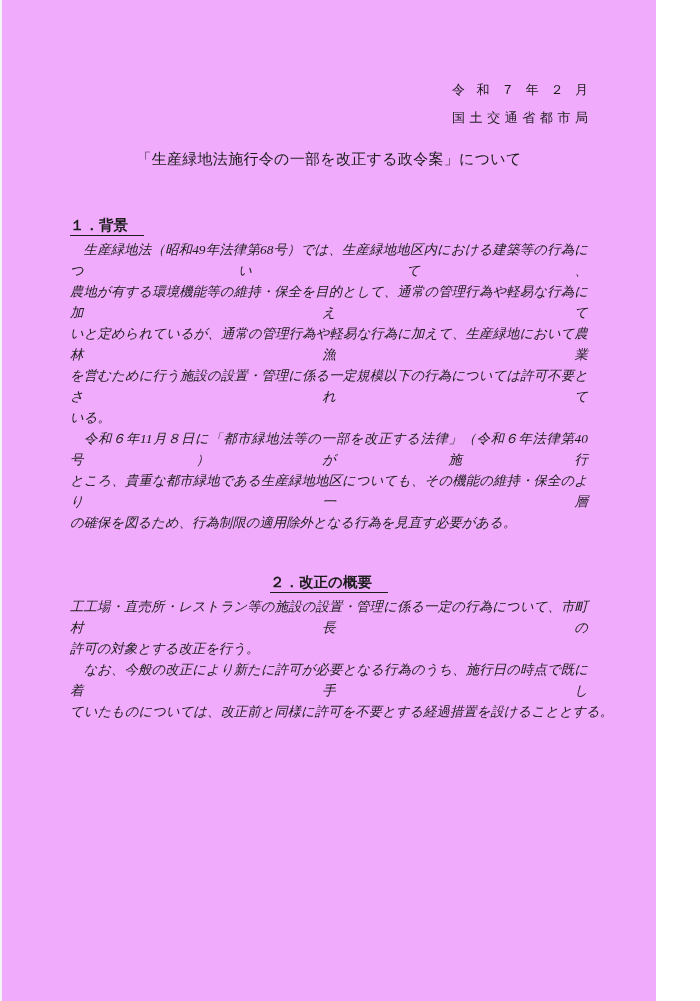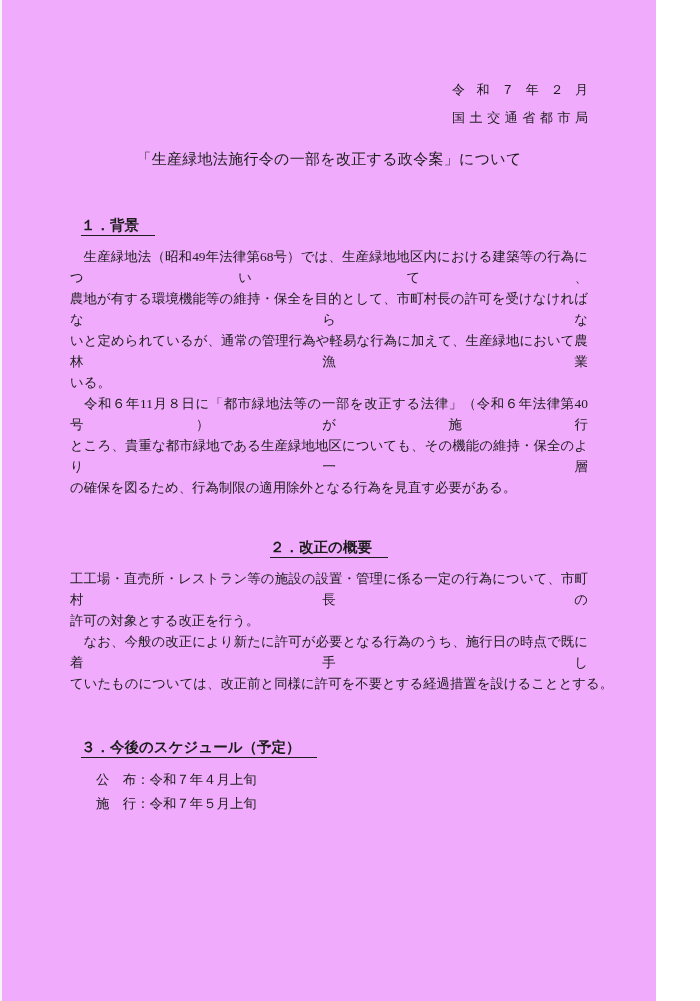--- a/index.html
+++ b/index.html
@@ -46,38 +46,39 @@
     font-size: 15px;
     line-height: 22px;
     letter-spacing: 0.3px;
   }
   
   .h2 {
     font-family: "Liberation Sans", "DejaVu Sans", sans-serif;
     font-weight: 700;
     font-size: 14.5px;
     line-height: 19px;
-    margin: 11px;
+    margin: 0;
   }
   .h2 .hl {
     border-bottom: 1.5px solid #1c1c1c;
     padding-bottom: 2px;
     padding-right: 16px;
   }
   .sec1 .h2 { margin-top: 46px; }
   .sec2 .h2 { margin-top: 40px; text-align: center; }
   .sec3 .h2 { margin-top: 44px; }
   
   .body {
     margin-top: 4px;
     font-size: 13.4px;
   }
   .line {
     line-height: 21px;
     white-space: nowrap;
+    font-style: italic;
   }
   .line.fill {
     white-space: normal;
     text-align: justify;
     text-align-last: justify;
     text-justify: inter-ideograph;
   }
   
   .schedule {
     margin-top: 6px;
@@ -102,44 +103,36 @@
   </div>
 
   <div class="title">「生産緑地法施行令の一部を改正する政令案」について</div>
 
   <div class="section sec1">
     <div class="h2">
       <span class="hl">１．背景</span>
     </div>
     <div class="body">
       <div class="line fill">　生産緑地法（昭和49年法律第68号）では、生産緑地地区内における建築等の行為について、</div>
-      <div class="line fill">農地が有する環境機能等の維持・保全を目的として、市町村長の許可を受けなければならな</div>
+      <div class="line fill">農地が有する環境機能等の維持・保全を目的として、通常の管理行為や軽易な行為に加えて</div>
       <div class="line fill">いと定められているが、通常の管理行為や軽易な行為に加えて、生産緑地において農林漁業</div>
+      <div class="line fill">を営むために行う施設の設置・管理に係る一定規模以下の行為については許可不要とされて</div>
       <div class="line">いる。</div>
       <div class="line fill">　令和６年11月８日に「都市緑地法等の一部を改正する法律」（令和６年法律第40号）が施行</div>
       <div class="line fill">ところ、貴重な都市緑地である生産緑地地区についても、その機能の維持・保全のより一層</div>
       <div class="line">の確保を図るため、行為制限の適用除外となる行為を見直す必要がある。</div>
     </div>
   </div>
 
   <div class="section sec2">
     <div class="h2">
       <span class="hl">２．改正の概要</span>
     </div>
     <div class="body">
       <div class="line fill">工工場・直売所・レストラン等の施設の設置・管理に係る一定の行為について、市町村長の</div>
       <div class="line">許可の対象とする改正を行う。</div>
       <div class="line fill">　なお、今般の改正により新たに許可が必要となる行為のうち、施行日の時点で既に着手し</div>
       <div class="line">ていたものについては、改正前と同様に許可を不要とする経過措置を設けることとする。</div>
     </div>
   </div>
 
-  <div class="section sec3">
-    <div class="h2">
-      <span class="hl">３．今後のスケジュール（予定）</span>
-    </div>
-    <div class="schedule">
-      <div class="schedule-line">公　布：令和７年４月上旬</div>
-      <div class="schedule-line">施　行：令和７年５月上旬</div>
-    </div>
-  </div>
 
 </div>
 
 </body></html>

